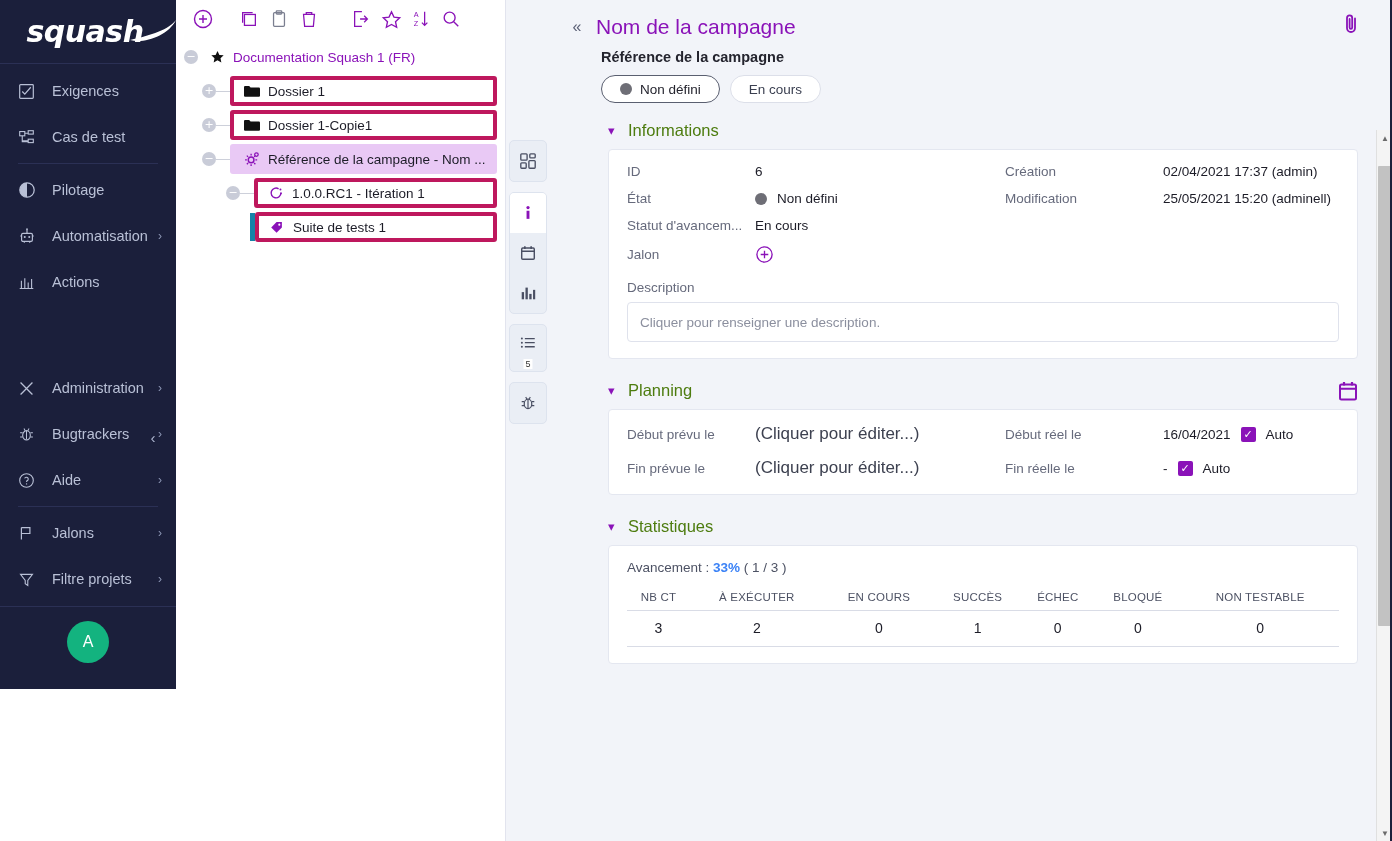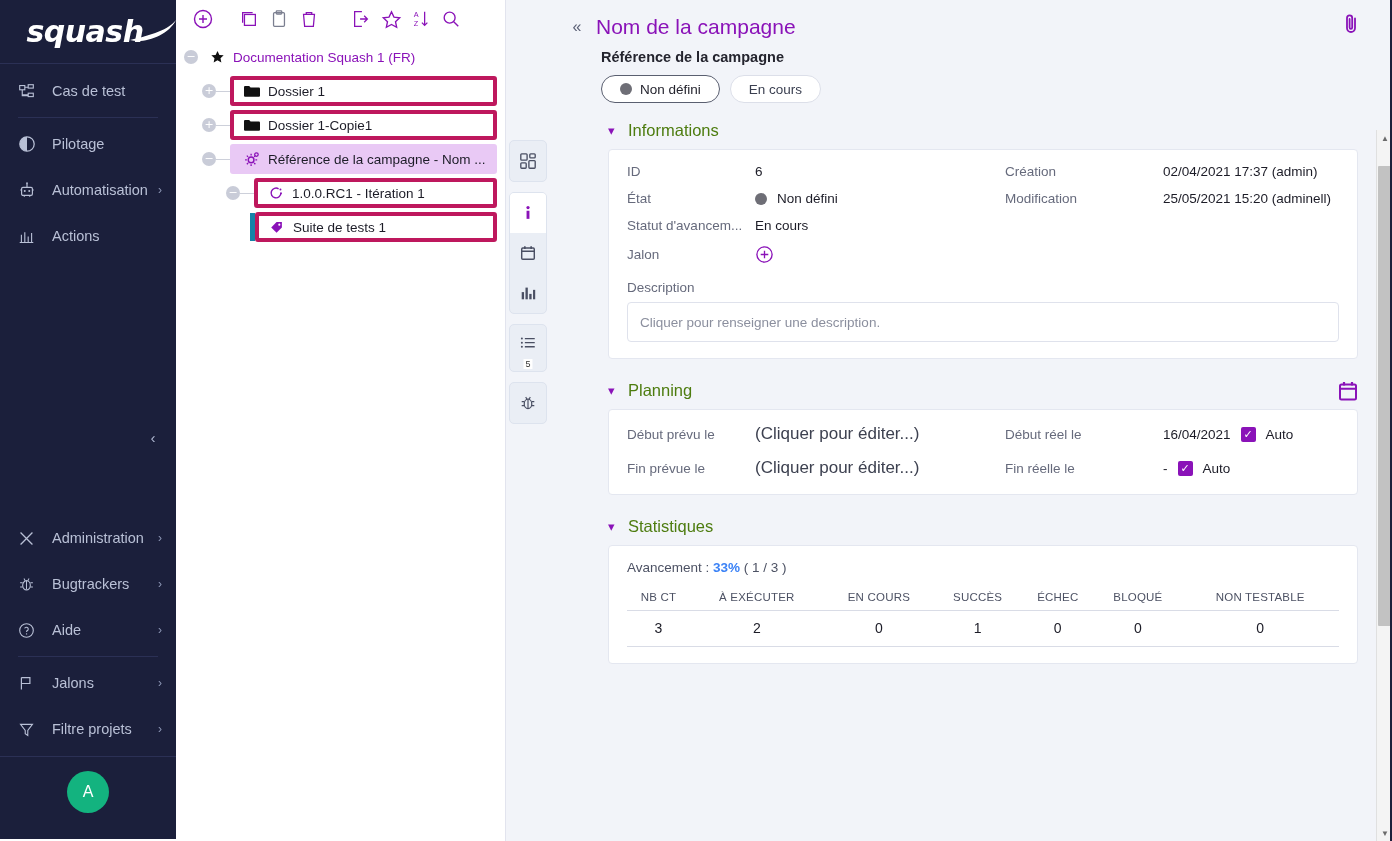--- a/index.html
+++ b/index.html
@@ -8,21 +8,21 @@
     margin: 0; padding: 0;
     width: 1392px; height: 841px;
     font-family: "Liberation Sans", sans-serif;
     background: #ffffff;
     overflow: hidden;
   }
   .app { display: flex; width: 1392px; height: 841px; position: relative; }
 
   
   .nav {
-    width: 176px; height: 839px;
+    width: 176px; height: 689px;
     background: #1b1f3b;
     display: flex; flex-direction: column;
     flex: 0 0 176px;
     position: relative;
   }
   .nav-logo {
     height: 64px;
     display: flex; align-items: center; justify-content: center;
     border-bottom: 1px solid #2b3055;
   }
@@ -364,20 +364,29 @@
     <div class="nav-logo">
       <div class="logo-text"><span>squash</span>
         <svg class="logo-swoosh" viewBox="0 0 46 26">
           <path d="M0 22 C14 26, 38 18, 46 2 C36 14, 16 18, 0 22 Z" fill="#ffffff"></path>
         </svg>
       </div>
     </div>
 
     <div class="nav-group">
 
+      <div class="nav-item">
+        <span class="ic">
+          <svg width="17" height="17" viewBox="0 0 20 20">
+              <rect x="2" y="2" width="16" height="16" rx="1" fill="none" stroke="#b9c0d6" stroke-width="1.4"></rect>
+              <path d="M5 10 l3 3 l7 -8" fill="none" stroke="#b9c0d6" stroke-width="1.4"></path>
+            </svg>
+        </span>
+        <span class="lbl">Exigences</span>
+      </div>
 
       <div class="nav-item">
         <span class="ic">
           <svg width="17" height="17" viewBox="0 0 20 20">
               <rect x="2" y="3" width="6" height="5" fill="none" stroke="#b9c0d6" stroke-width="1.3"></rect>
               <rect x="12" y="2" width="6" height="4" fill="none" stroke="#b9c0d6" stroke-width="1.3"></rect>
               <rect x="12" y="12" width="6" height="4" fill="none" stroke="#b9c0d6" stroke-width="1.3"></rect>
               <path d="M5 8 v7 h7 M8 5 h4 M5 14 h7" fill="none" stroke="#b9c0d6" stroke-width="1.3"></path>
             </svg>
         </span>

